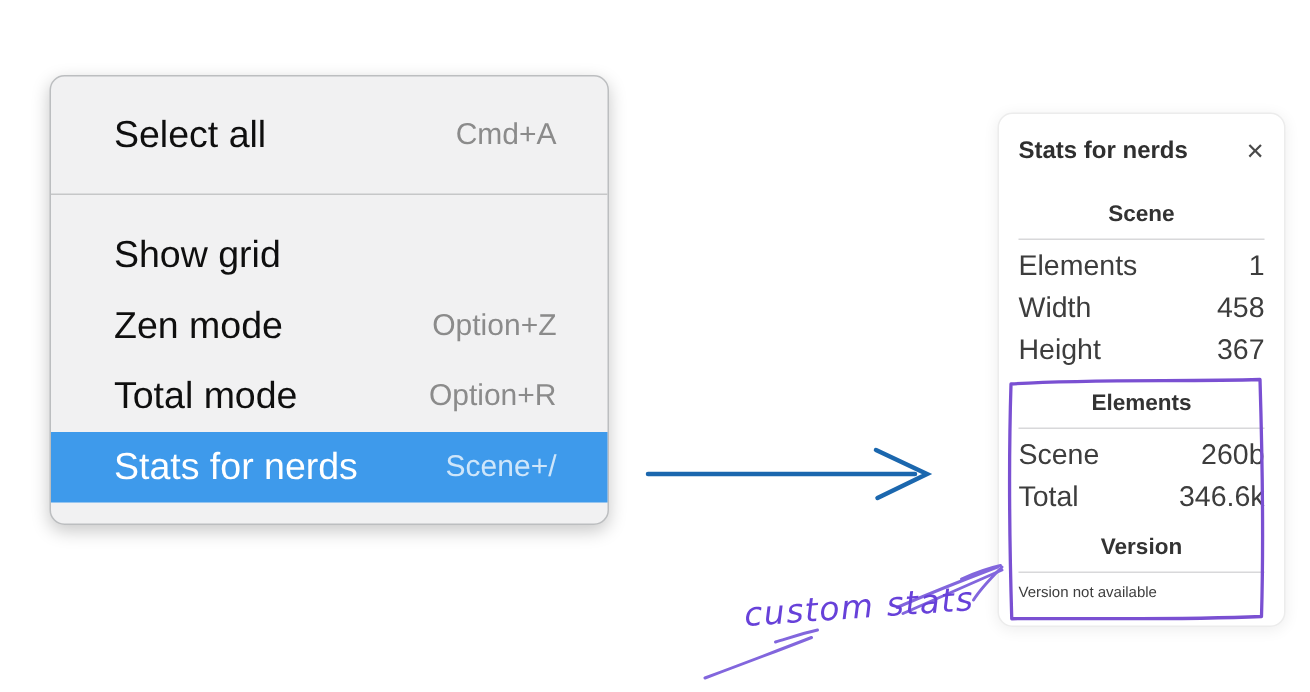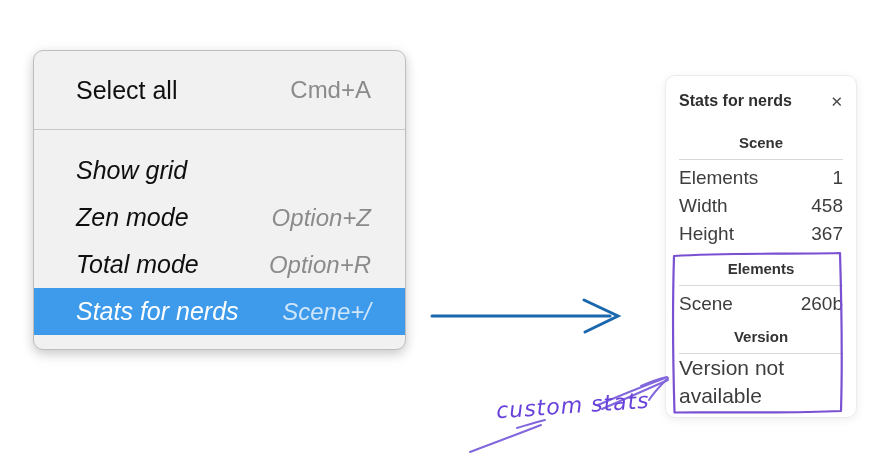--- a/index.html
+++ b/index.html
@@ -6,45 +6,45 @@
   html,body { width:873px; height:461px; background:#ffffff; overflow:hidden;
     font-family:"Liberation Sans", sans-serif; }
   .canvas { position:relative; width:873px; height:461px; }
 
   
   .menu { position:absolute; left:33px; top:50px; width:373px; height:300px;
     background:#f1f1f2; border:1px solid #bcbec0; border-radius:10px;
     box-shadow:0 4px 12px rgba(0,0,0,0.22);text-align:right; }
   .menu-row { display:flex; align-items:center; justify-content:space-between;
     padding:0 34px 0 42px; font-size:25px; color:#0f0f0f; }
-  .menu-row .shortcut { color:#8b8b8b; font-size:24px; }
+  .menu-row .shortcut { color:#8b8b8b; font-size:20px; }
   .menu-row.first { height:78px; }
   .menu-sep { border-top:1px solid #c6c7c8; width:100%; }
-  .menu-group { padding-top:17px;font-style:italic; }
+  .menu-group { padding-top:17px; }
   .menu-row.std { height:47px; }
   .menu-row.highlight { height:47px; background:#3e9aeb; color:#ffffff; }
   .menu-row.highlight .shortcut { color:rgba(255,255,255,0.75); }
 
   
   .panel { position:absolute; left:665px; top:75px; width:192px; height:343px;
     background:#ffffff; border:1px solid #ececec; border-radius:10px;
     box-shadow:0 2px 10px rgba(0,0,0,0.07); padding:12px 13px; color:#3d3d3d; }
   .panel-header { display:flex; justify-content:space-between; align-items:center; height:26px; }
   .panel-title { font-weight:700; font-size:16px; color:#2f2f2f; }
   .panel-close { font-size:15px; color:#4a4a4a; cursor:pointer; line-height:1;
     background:none; border:none; font-family:"Liberation Sans", sans-serif; }
   .sec-head { text-align:center; font-weight:700; font-size:15px; color:#333; line-height:20px; }
   .sec-head.scene { margin-top:19px; }
   .sec-head.storage { margin-top:11px; }
   .sec-head.version { margin-top:9px; }
   .sep { border-top:1px solid #d8d8da; margin-top:6px; }
   .rows { margin-top:4px; }
   .stat-row { display:flex; justify-content:space-between; font-size:19px; line-height:28px; }
   .stat-row .val { text-align:right; }
-  .note { font-size:21px; line-height:28px; color:#3d3d3d; }
+  .note { font-size:10px; line-height:28px; color:#3d3d3d; }
 
   
   .overlay { position:absolute; left:0; top:0; width:873px; height:461px; pointer-events:none; }
   .handwriting { position:absolute; left:496px; top:393px; font-size:22px; font-style:italic;
     font-weight:500; letter-spacing:1px; color:#6741d9; transform:rotate(-4deg);
     font-family:"DejaVu Sans", sans-serif; }
 </style>
 </head>
 <body>
 
@@ -98,20 +98,24 @@
       </div>
     </div>
 
     <div class="sec-head storage">Elements</div>
     <div class="sep"></div>
     <div class="rows">
       <div class="stat-row">
         <span>Scene</span>
         <span class="val">260b</span>
       </div>
+      <div class="stat-row">
+        <span>Total</span>
+        <span class="val">346.6k</span>
+      </div>
     </div>
 
     <div class="sec-head version">Version</div>
     <div class="sep"></div>
     <div class="note">Version not available</div>
   </div>
 
   <svg class="overlay" viewBox="0 0 873 461" xmlns="http://www.w3.org/2000/svg">
 
     <g stroke="#1b67ae" stroke-width="3" fill="none" stroke-linecap="round">

